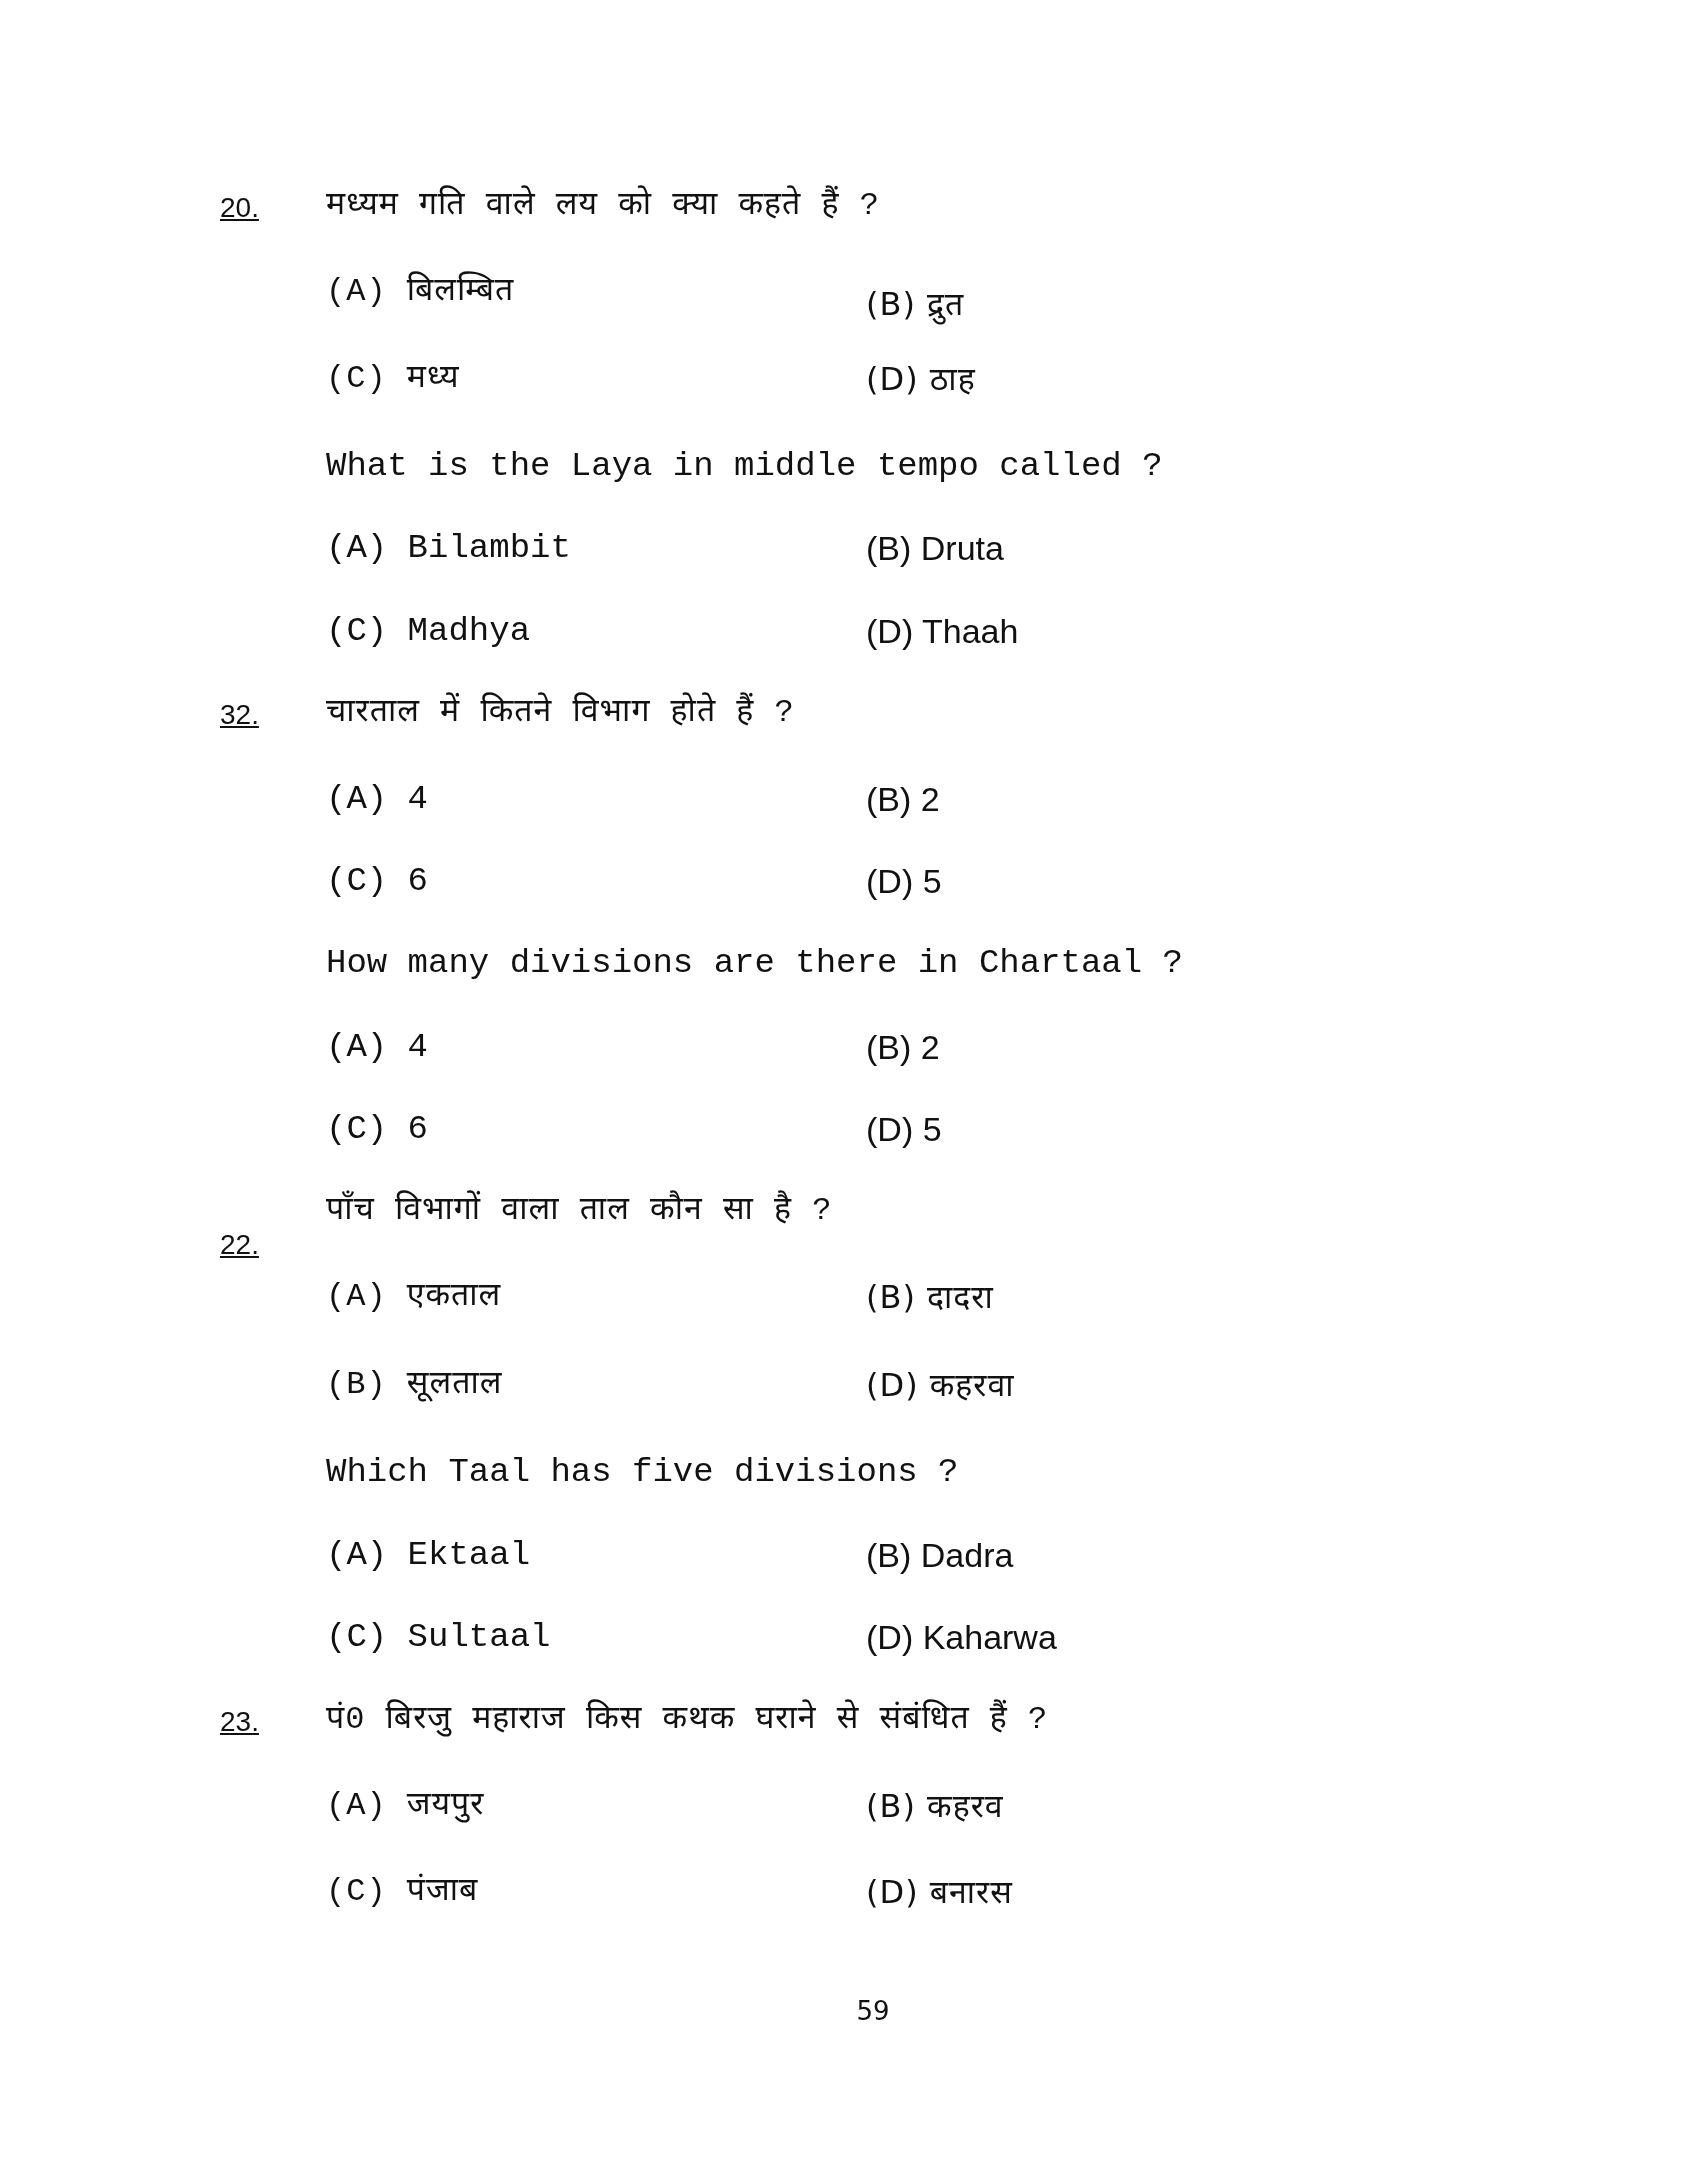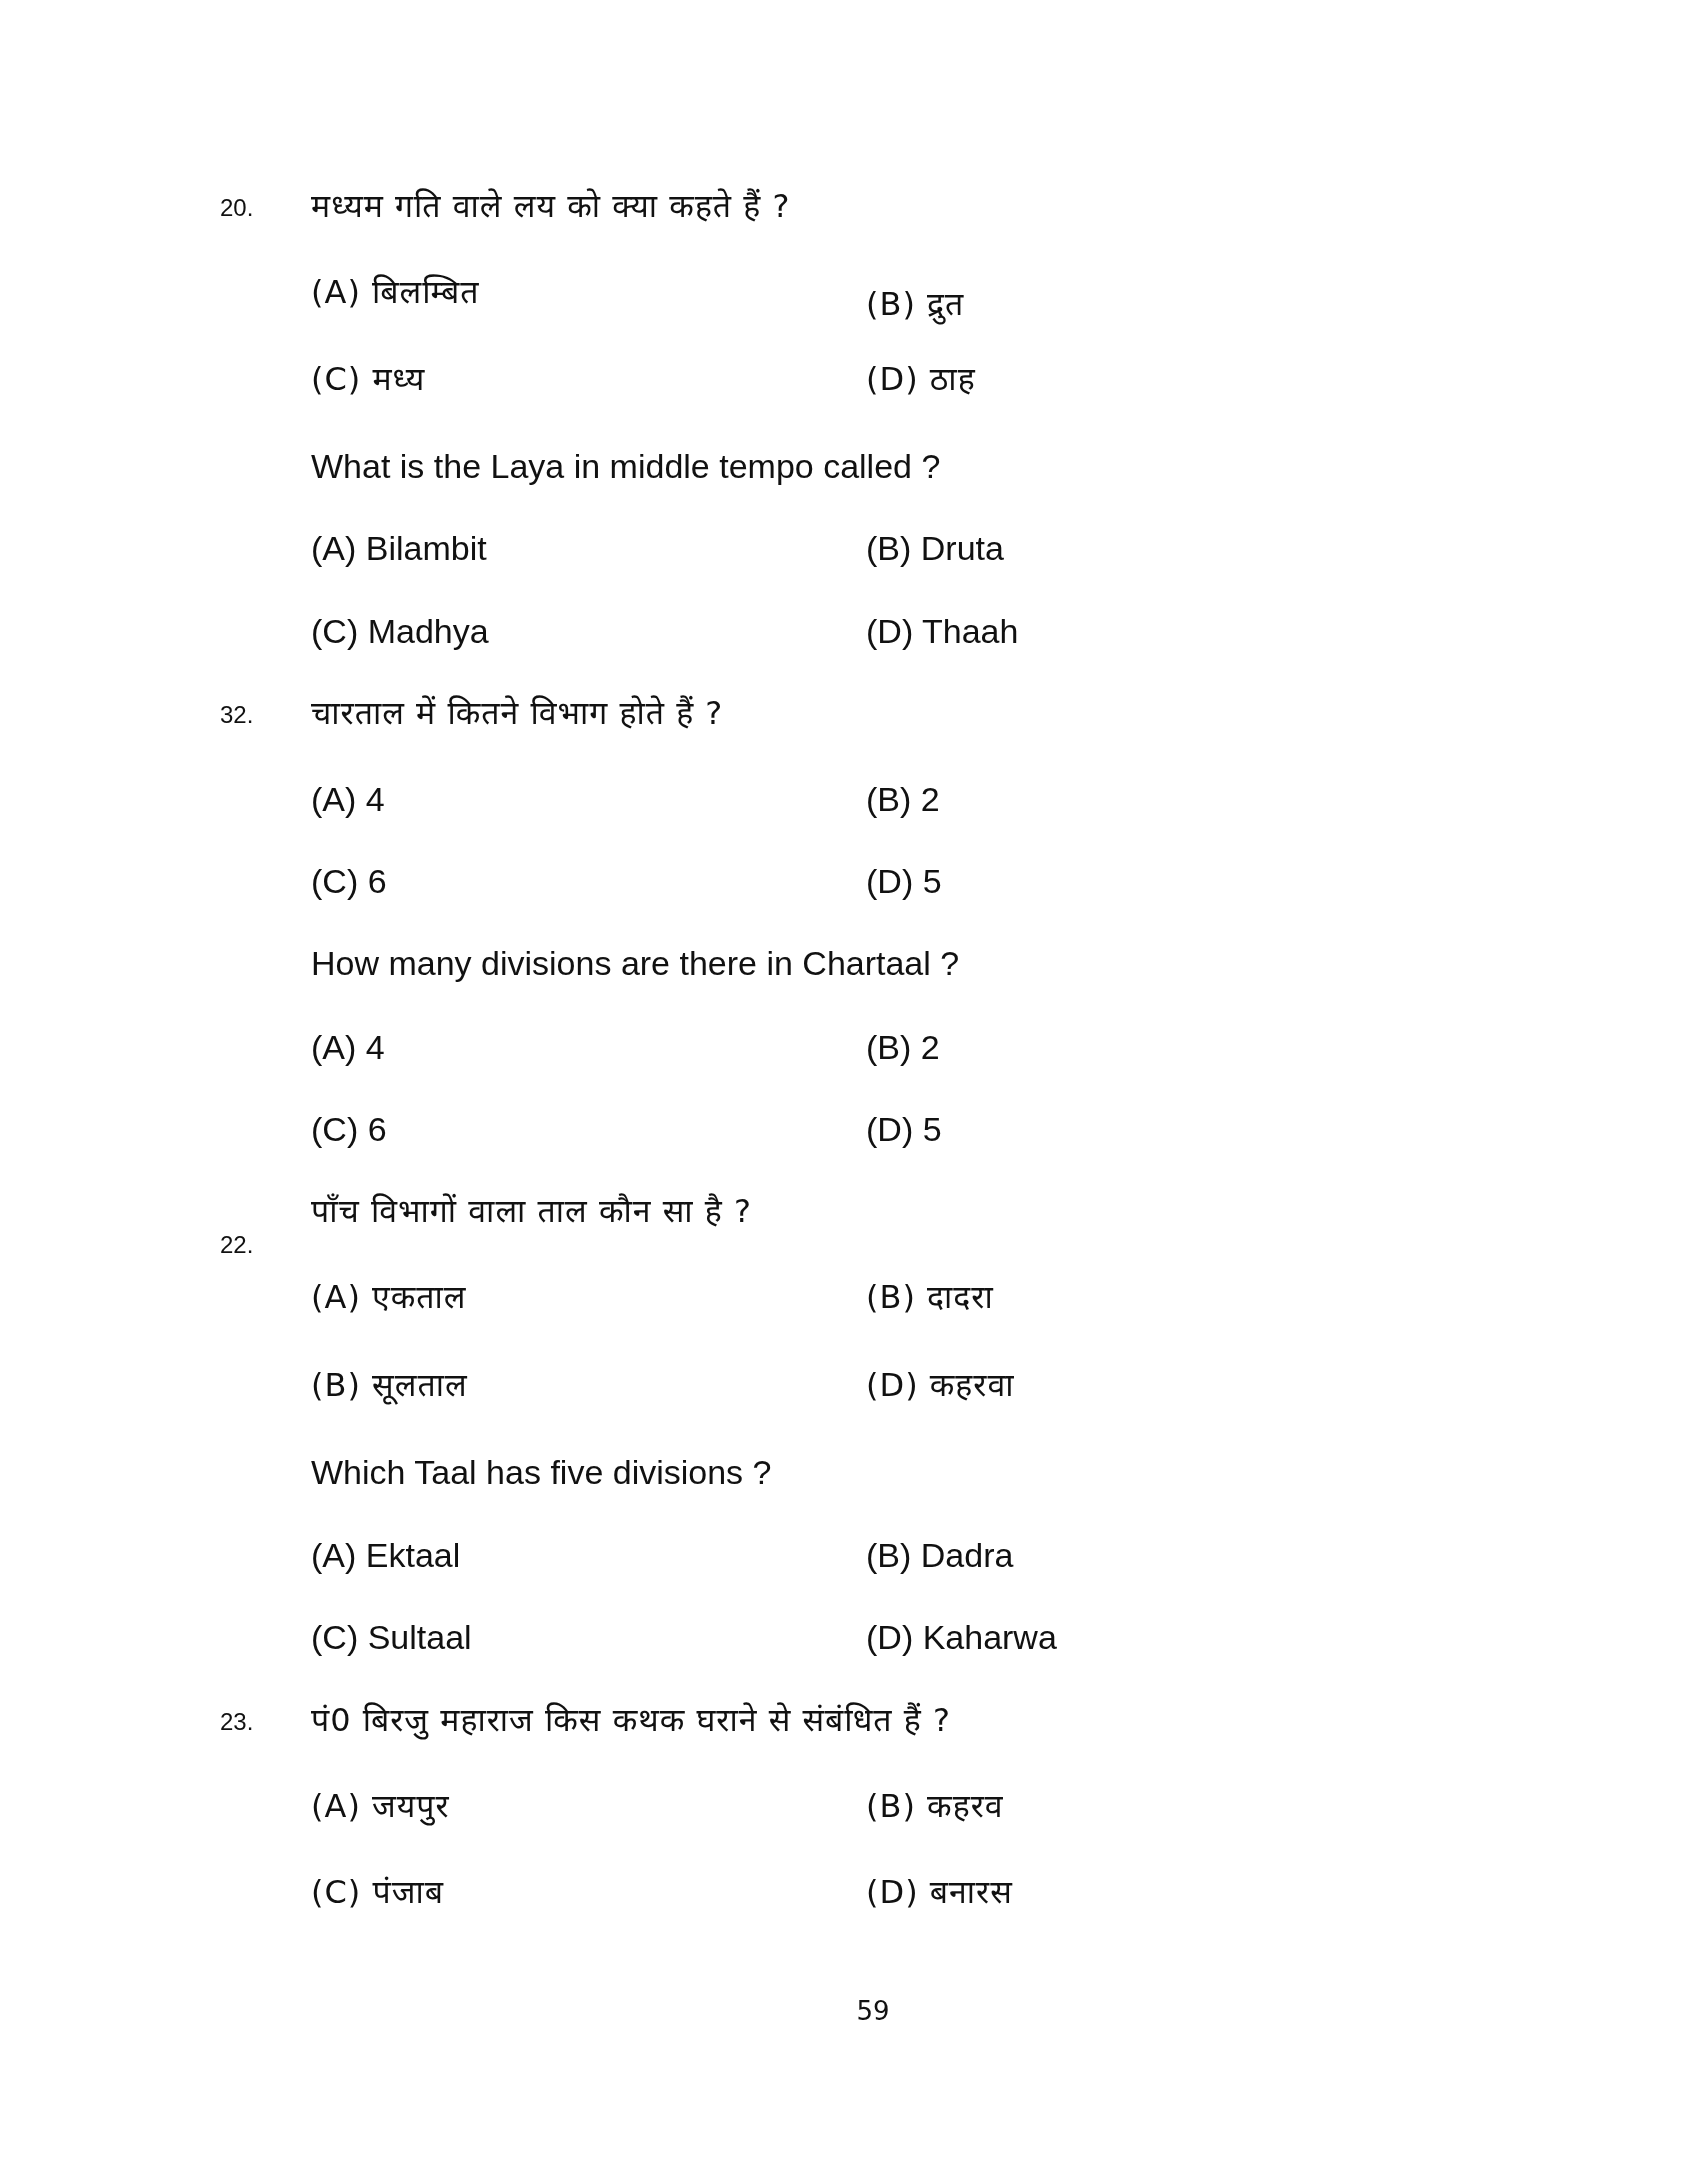--- a/index.html
+++ b/index.html
@@ -1,21 +1,21 @@
 <!DOCTYPE html>
 <html><head>
 <meta charset="utf-8">
 <style>
   html, body { margin: 0; padding: 0; background: #ffffff; }
   body { width: 1683px; height: 2178px; position: relative; overflow: hidden;
          font-family: "Liberation Sans", "DejaVu Sans", sans-serif; color: #111; }
   .line { position: absolute; white-space: nowrap; font-size: 34px; line-height: 40px; }
-  .qnum { position: absolute; left: 220px; font-size: 24px; line-height: 40px; }
+  .qnum { position: absolute; left: 220px; font-size: 28px; line-height: 40px; text-decoration: underline; }
   .hi { font-family: "DejaVu Sans", "Liberation Sans", sans-serif; font-size: 32px; letter-spacing: 1px; }
-  .left { left: 311px; }
+  .left { left: 326px; font-family: Liberation Mono, monospace; }
   .right { left: 866px; }
   .pagenum { position: absolute; left: 0; width: 1746px; text-align: center; top: 1996px;
              font-size: 26px; font-family: "DejaVu Sans", sans-serif; }
 </style>
 </head>
 <body>
 
 <div>
   <div class="qnum" style="top:188px">20.</div>
   <div class="line left hi" style="top:186px">मध्यम गति वाले लय को क्या कहते हैं ?</div>

